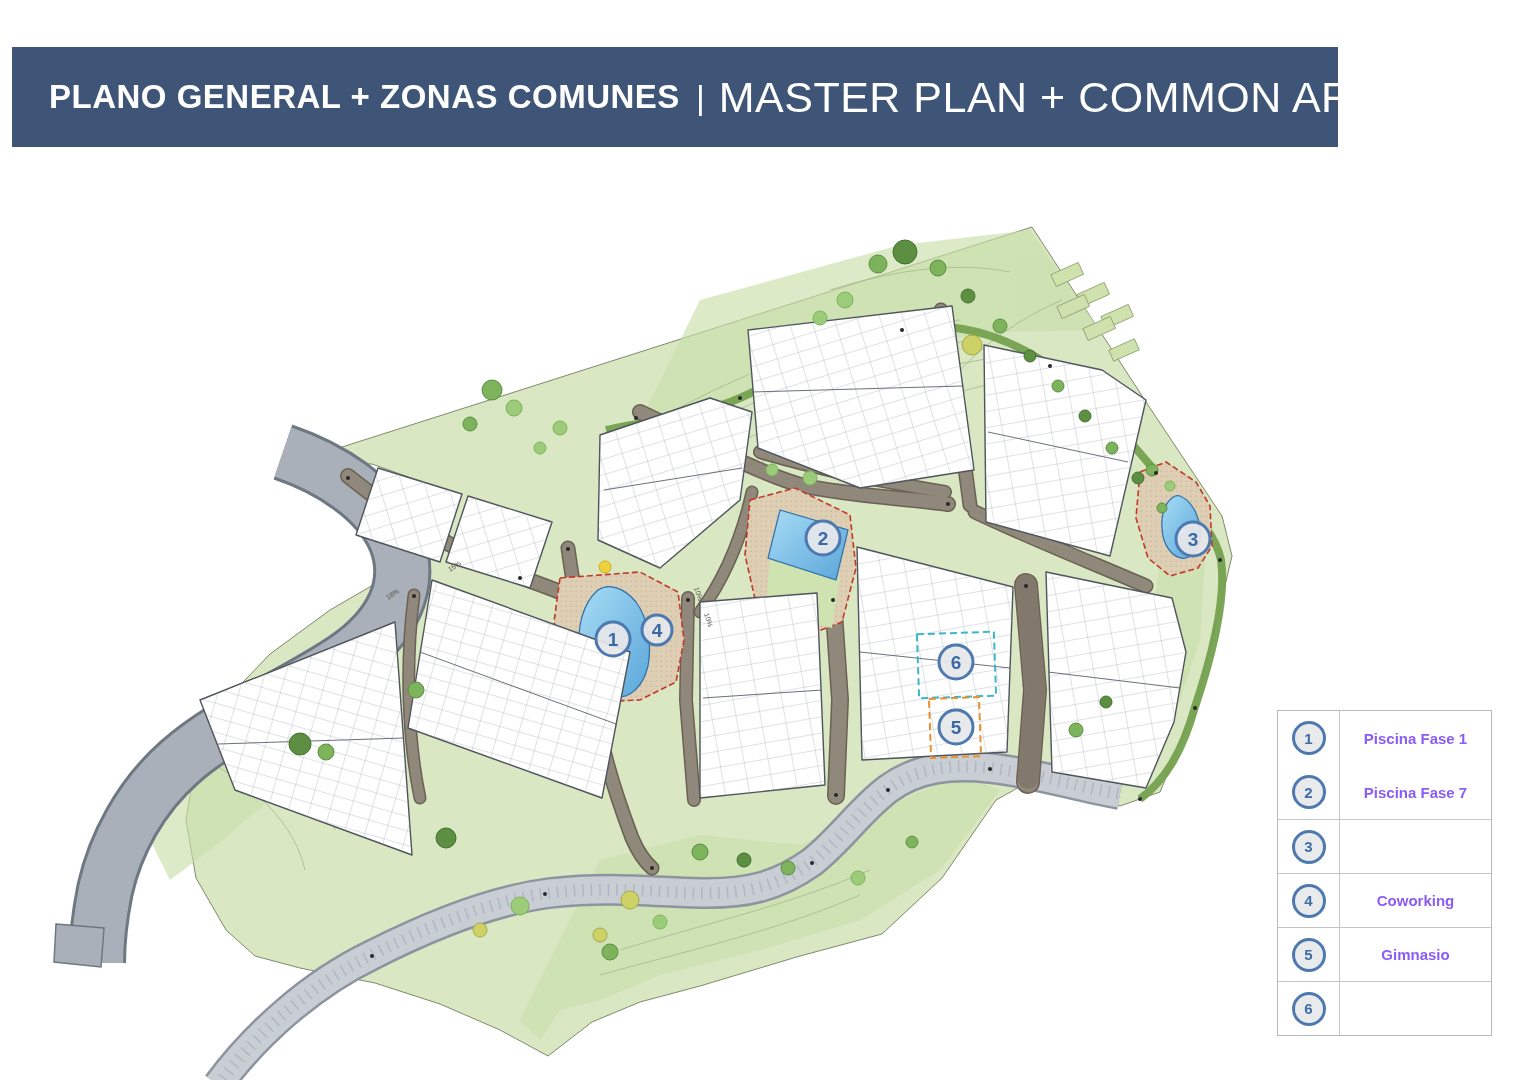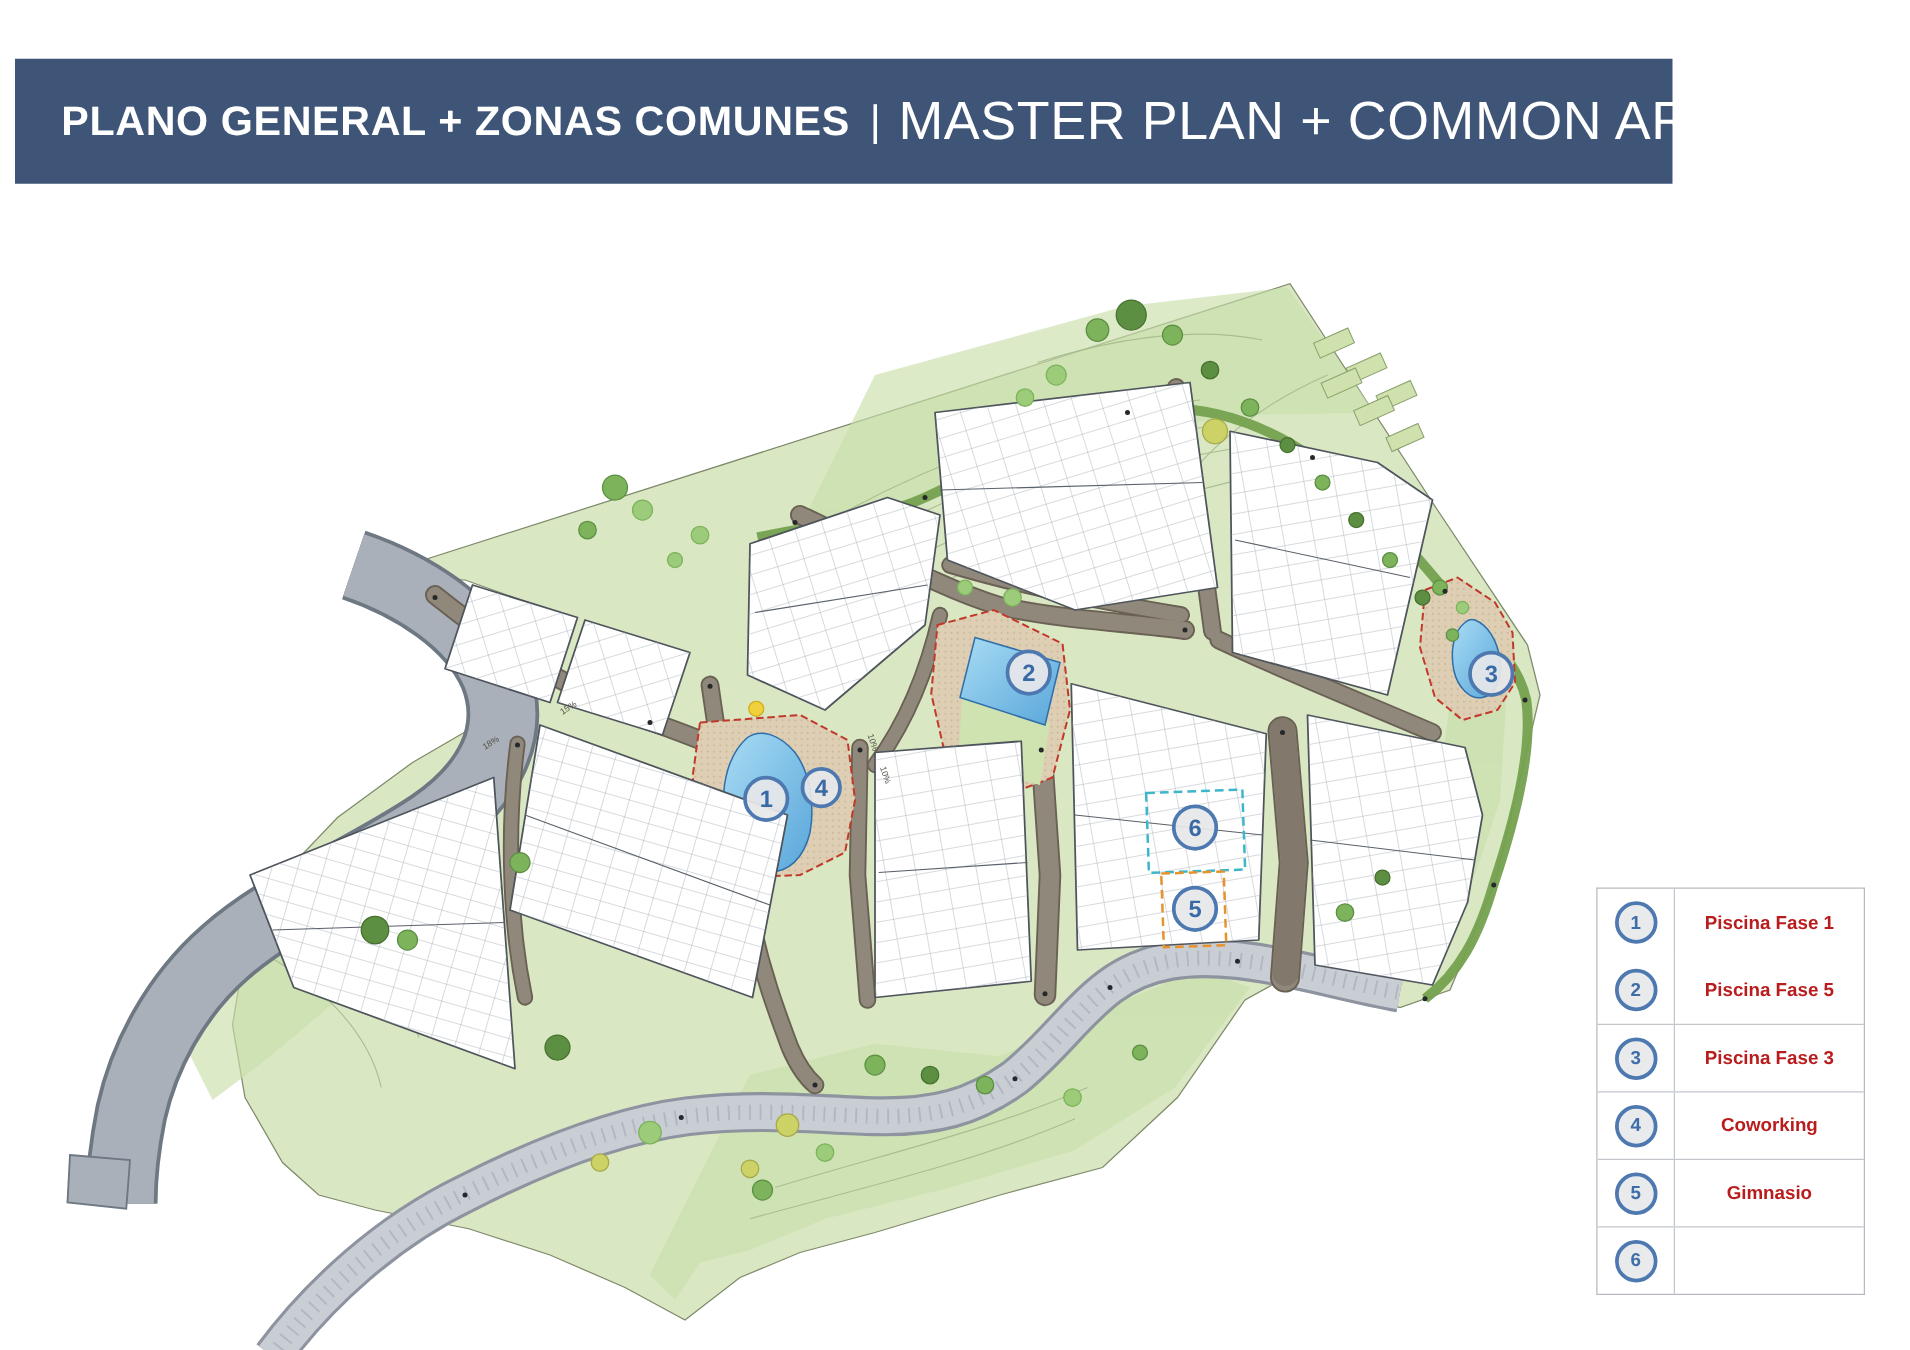--- a/index.html
+++ b/index.html
@@ -22,21 +22,21 @@
     border:1px solid #b6bac0;box-sizing:border-box;
   }
   .lrow{display:flex;height:54px;box-sizing:border-box;border-top:1px solid #c2c6cb;}
   .lrow.first,.lrow.no-top{border-top:none;}
   .lcell-num{width:62px;display:flex;align-items:center;justify-content:center;
     border-right:1px solid #c2c6cb;box-sizing:border-box;}
   .lcircle{width:34px;height:34px;border-radius:50%;background:#e9eaec;
     border:3px solid #4d79b0;box-sizing:border-box;display:flex;align-items:center;
     justify-content:center;font-size:15px;font-weight:bold;color:#3f6da8;}
   .lcell-label{flex:1;display:flex;align-items:center;justify-content:center;
-    font-size:15px;font-weight:bold;color:#b91c1c;}
+    font-size:15px;font-weight:bold;color:#8b5cf6;}
   
   .plan{position:absolute;left:0;top:0;width:1528px;height:1080px;}
   svg text.mnum{font-family:"Liberation Sans",sans-serif;font-weight:bold;fill:#3a6aa6;}
   svg text.rlabel{font-family:"Liberation Sans",sans-serif;fill:#55514a;font-size:7px;}
 </style>
 </head>
 <body>
 
 <div class="plan">
 <svg width="1528" height="1080" viewBox="0 0 1528 1080" xmlns="http://www.w3.org/2000/svg">
@@ -328,27 +328,26 @@
   <div class="lrow first">
     <div class="lcell-num">
       <div class="lcircle">1</div>
     </div>
     <div class="lcell-label">Piscina Fase 1</div>
   </div>
   <div class="lrow no-top">
     <div class="lcell-num">
       <div class="lcircle">2</div>
     </div>
-    <div class="lcell-label">Piscina Fase 5</div>
+    <div class="lcell-label">Piscina Fase 7</div>
   </div>
   <div class="lrow">
     <div class="lcell-num">
       <div class="lcircle">3</div>
     </div>
-    <div class="lcell-label">Piscina Fase 3</div>
   </div>
   <div class="lrow">
     <div class="lcell-num">
       <div class="lcircle">4</div>
     </div>
     <div class="lcell-label">Coworking</div>
   </div>
   <div class="lrow">
     <div class="lcell-num">
       <div class="lcircle">5</div>

